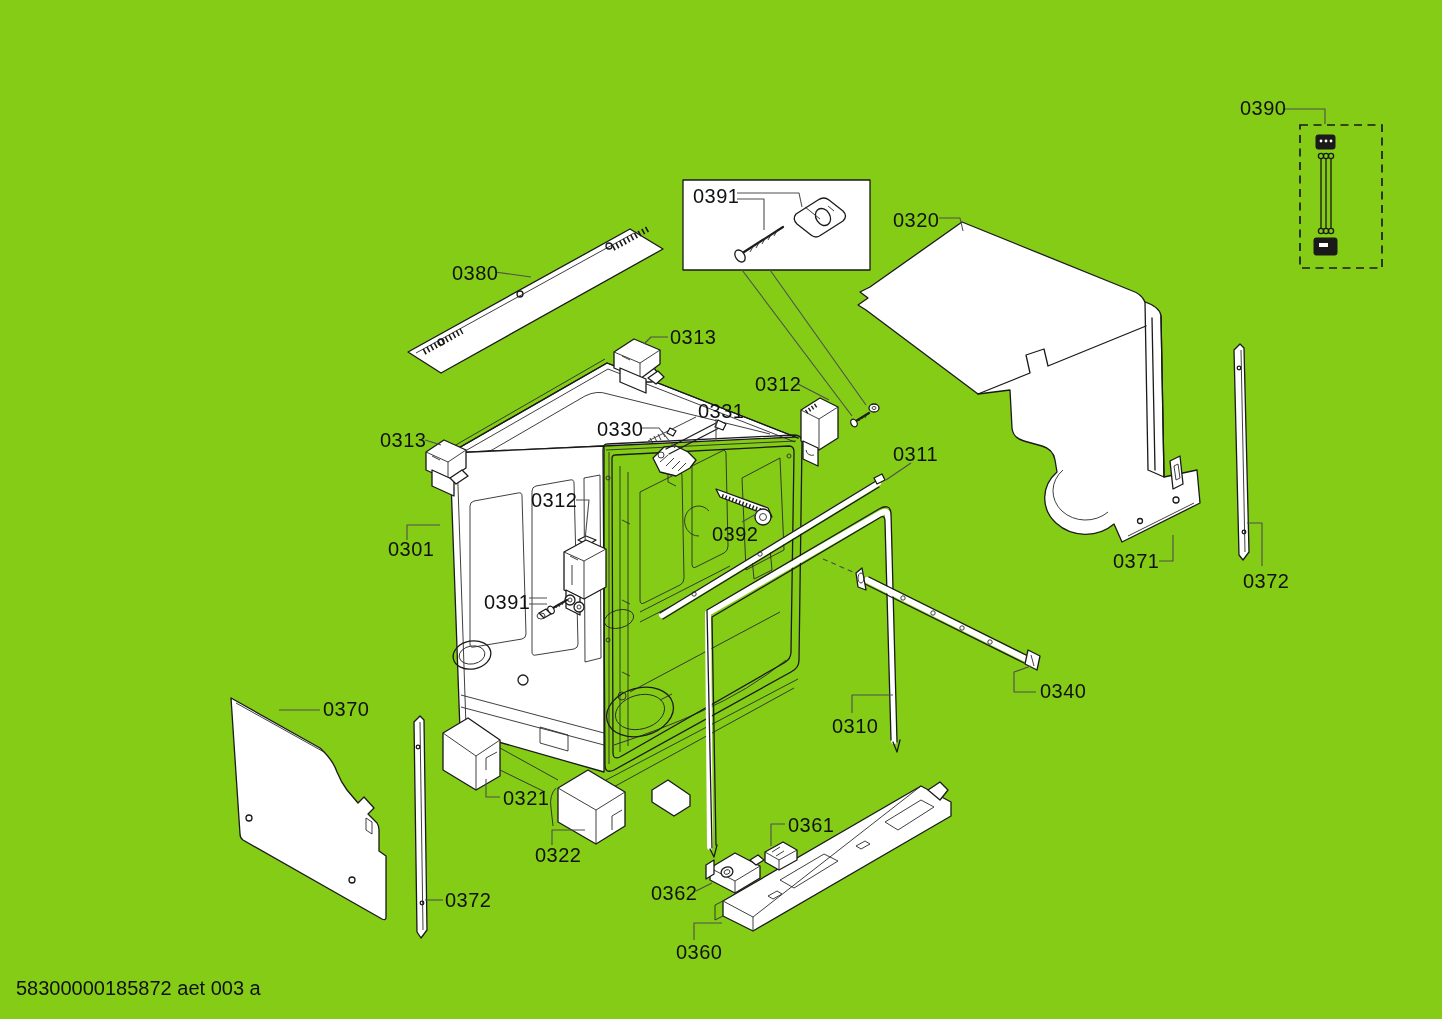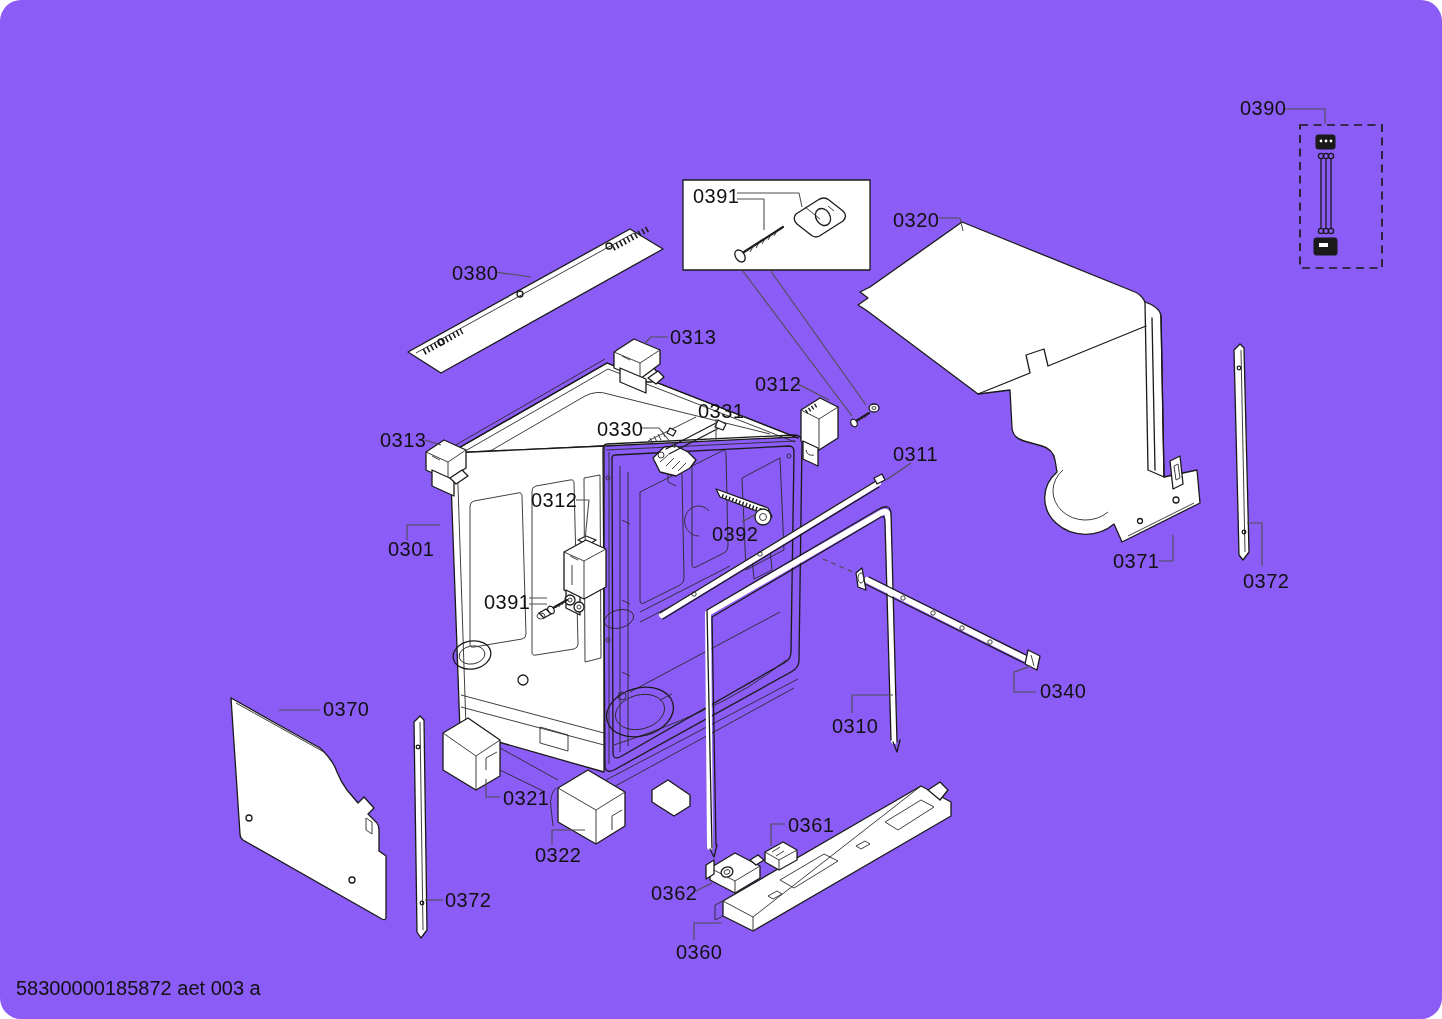--- a/index.html
+++ b/index.html
@@ -1,17 +1,17 @@
 <!DOCTYPE html>
 <html><head>
 <meta charset="utf-8">
 <style>
   html,body{margin:0;padding:0;background:#fff;}
-  .stage{position:relative;width:1442px;height:1019px;background:#8b5cf6;overflow:hidden;
-         font-family:"Liberation Sans",sans-serif;border-radius:21px;}
+  .stage{position:relative;width:1442px;height:1019px;background:#84cc16;overflow:hidden;
+         font-family:"Liberation Sans",sans-serif;}
   svg{display:block}
   .ln{fill:none;stroke:#1a1a1a;stroke-width:1.3;stroke-linejoin:round;stroke-linecap:round;}
   .lnw{fill:#ffffff;stroke:#1a1a1a;stroke-width:1.3;stroke-linejoin:round;stroke-linecap:round;}
   .thin{fill:none;stroke:#2a2a2a;stroke-width:0.9;stroke-linejoin:round;}
   .thick{fill:none;stroke:#1a1a1a;stroke-width:2.2;stroke-linecap:round;}
   .wht{fill:none;stroke:#ffffff;stroke-width:6;stroke-linejoin:round;stroke-linecap:round;}
   .hatch{fill:none;stroke:#1a1a1a;stroke-width:6;stroke-dasharray:1.6,2.6;}
   .hatch-s{fill:none;stroke:#1a1a1a;stroke-width:4;stroke-dasharray:1.4,2.2;}
   .dashbox{fill:none;stroke:#1a1a1a;stroke-width:1.7;stroke-dasharray:8,5.5;}
   .dashln{fill:none;stroke:#4a4a4a;stroke-width:1.1;stroke-dasharray:5,4;}

